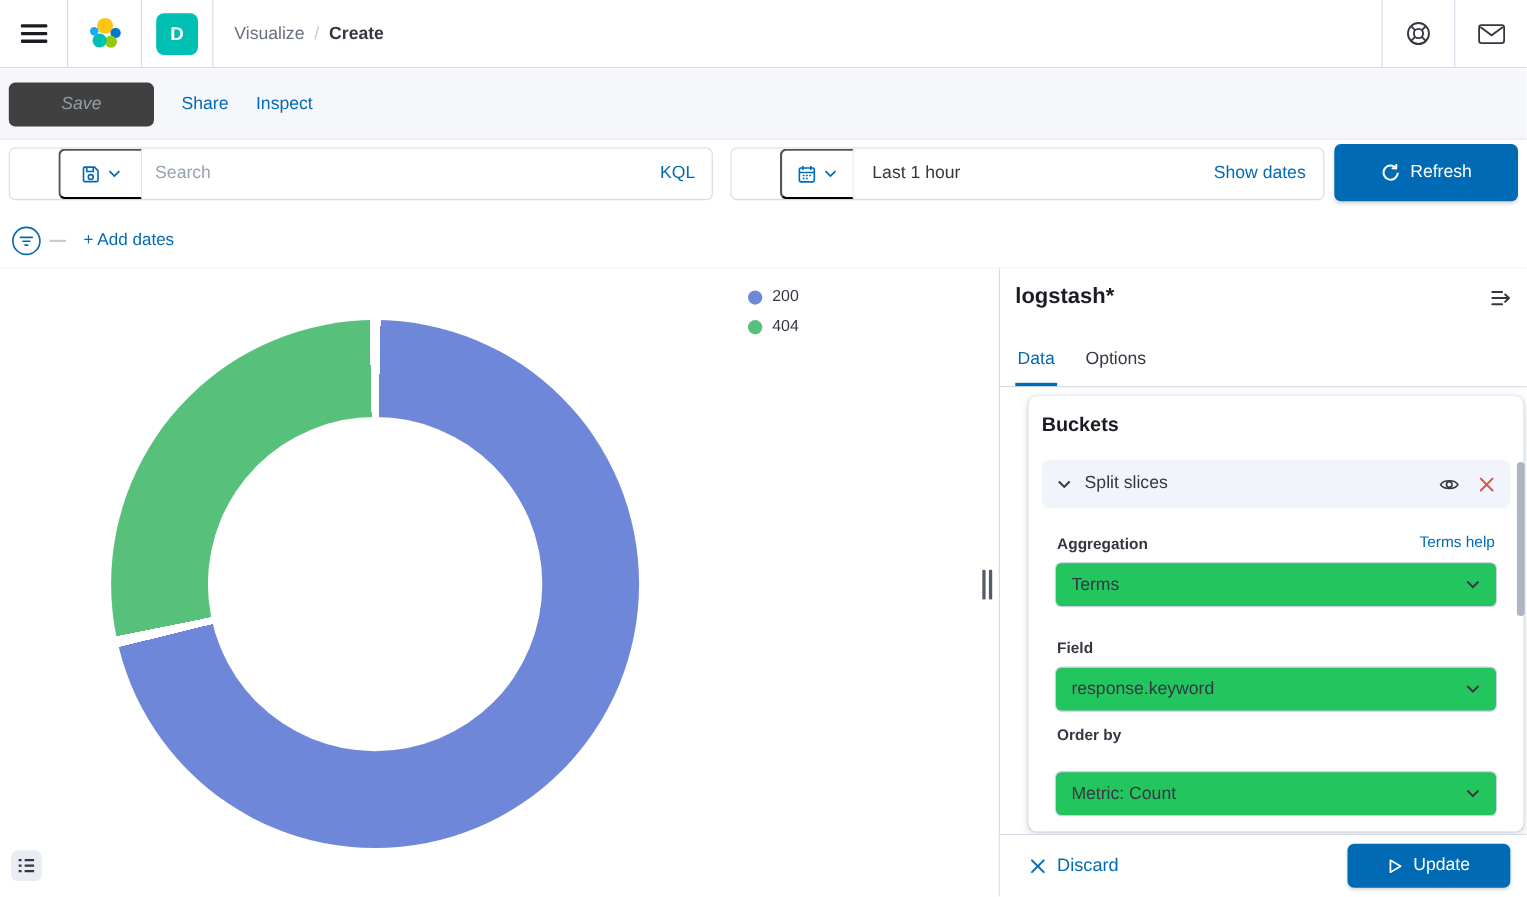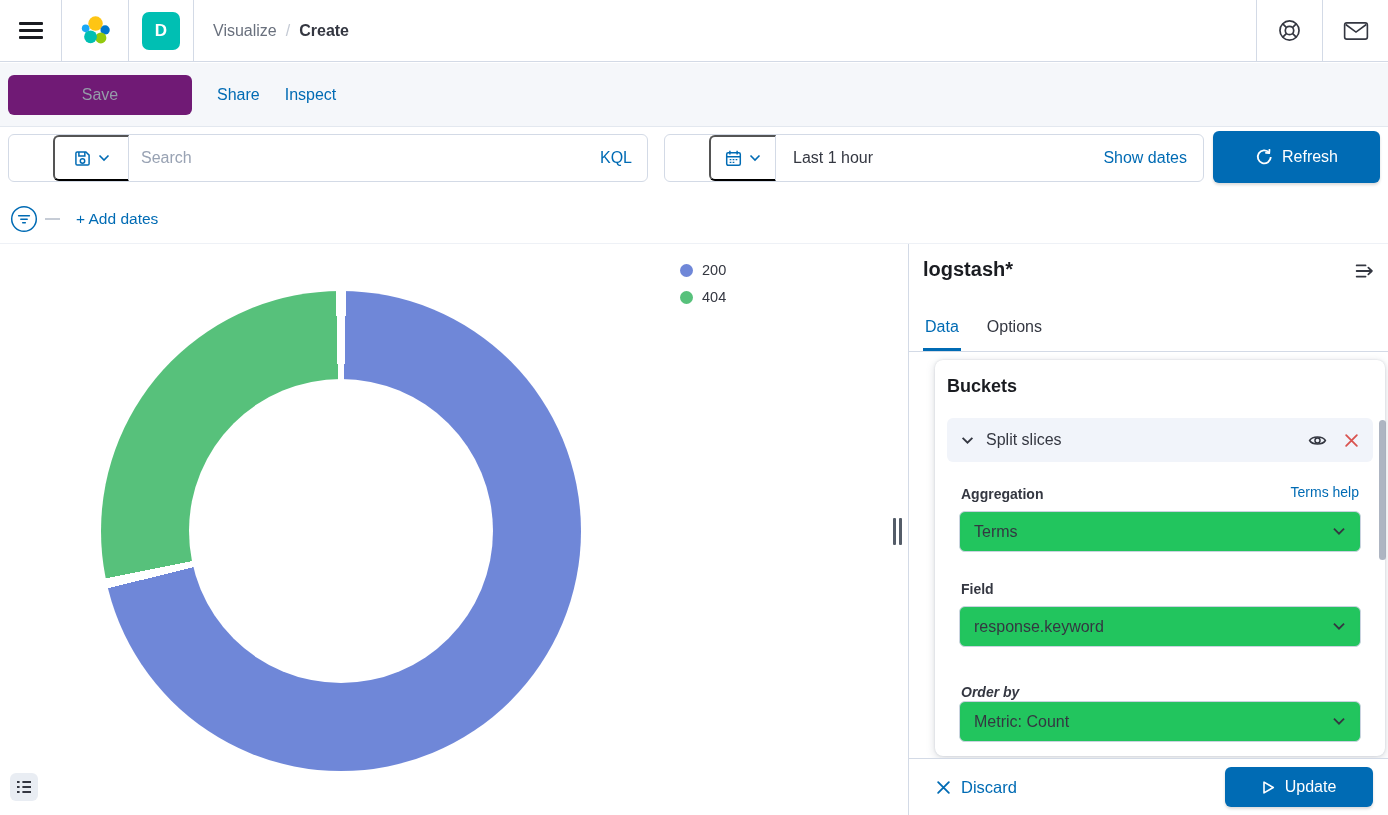--- a/index.html
+++ b/index.html
@@ -24,21 +24,21 @@
   .space-badge{width:38px;height:38px;border-radius:7px;background:var(--badge);color:#fff;font-size:17px;font-weight:700;display:flex;align-items:center;justify-content:center;cursor:pointer;}
   .breadcrumb{display:flex;align-items:center;gap:9px;padding-left:19px;font-size:16px;}
   .bc-link{color:var(--subdued);cursor:pointer;}
   .bc-sep{color:#c4cad4;}
   .bc-current{color:var(--text);font-weight:700;}
   .hspacer{flex:1;}
   .icon-cell{width:66px;color:#343741;cursor:pointer;border-left:1px solid var(--border);display:flex;align-items:center;justify-content:center;}
 
   
   .savebar{left:0;top:63px;width:1388px;height:64px;background:var(--toolbar-bg);border-bottom:1px solid #e3e8ef;display:flex;align-items:center;padding-left:8px;}
-  .save-btn{width:184px;height:40px;border:none;border-radius:6px;background:#701a75;color:#959ca9;font-size:16px;font-family:inherit;cursor:not-allowed;}
+  .save-btn{width:132px;height:40px;border:none;border-radius:6px;background:#404040;color:#959ca9;font-size:16px;font-family:inherit;cursor:not-allowed;font-style:italic;}
   .toolbar-link{background:none;border:none;font-family:inherit;font-size:16px;color:var(--accent);cursor:pointer;margin-left:25px;}
 
   
   .querywrap{left:0;top:128px;width:1388px;height:116px;background:#fff;border-bottom:1px solid #eef1f6;}
   .qbox{position:absolute;background:#fff;border:1px solid var(--border);border-radius:6px;display:flex;align-items:center;padding-left:44px;}
   .qbox-left{left:8px;top:6px;width:640px;height:48px;}
   .qbox-mid{left:664px;top:6px;width:540px;height:48px;}
   .qseg{height:100%;display:flex;align-items:center;justify-content:center;gap:7px;color:var(--accent);border-right:1px solid var(--border);cursor:pointer;background:none;font-family:inherit;}
   .qseg-save{width:76px;border-radius:6px 0 0 6px;}
   .qseg-cal{width:67px;border-radius:6px 0 0 6px;}
@@ -277,21 +277,21 @@
 
       <div class="param-label" style="top:221px;">Field</div>
       <button class="select" style="top:246px;">
         <span>response.keyword</span>
         <span class="sel-spacer"></span>
         <svg width="14" height="9" viewBox="0 0 12 8" fill="none" stroke="currentColor" stroke-width="1.6">
             <path d="M1.5 1.5L6 6l4.5-4.5"></path>
           </svg>
       </button>
 
-      <div class="param-label" style="top:324px;font-style:italic;">Order by</div>
+      <div class="param-label" style="top:300px;">Order by</div>
       <button class="select" style="top:341px;">
         <span>Metric: Count</span>
         <span class="sel-spacer"></span>
         <svg width="14" height="9" viewBox="0 0 12 8" fill="none" stroke="currentColor" stroke-width="1.6">
             <path d="M1.5 1.5L6 6l4.5-4.5"></path>
           </svg>
       </button>
     </div>
 
     <div class="scroll-thumb"></div>

